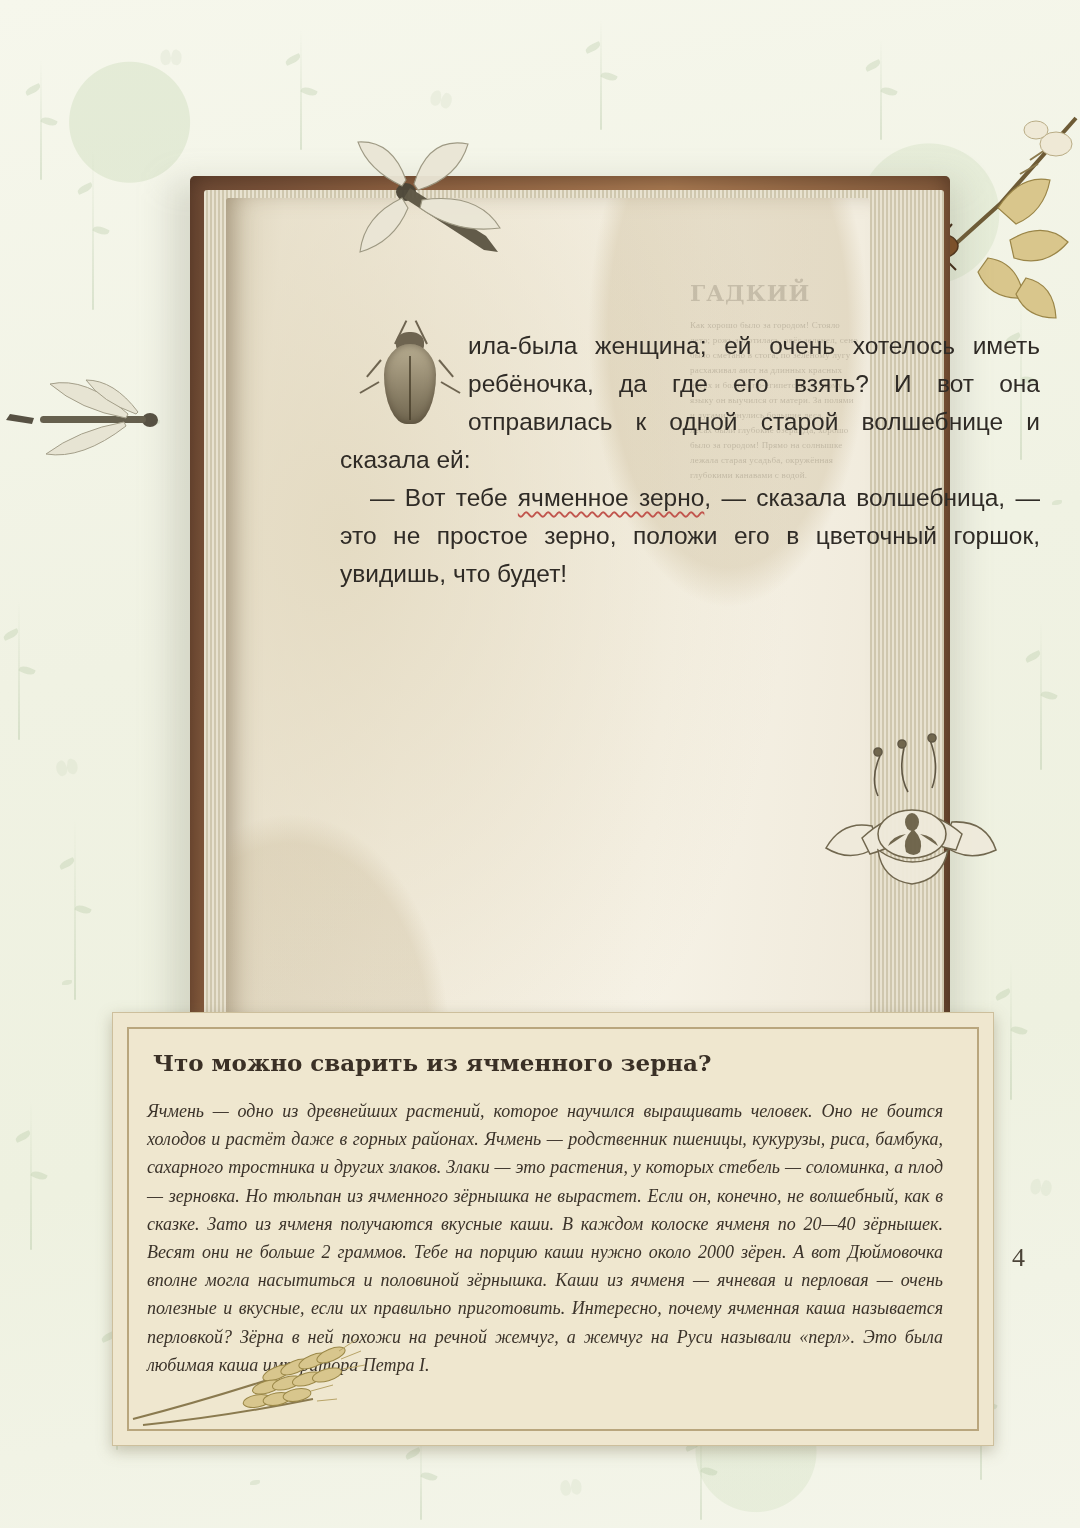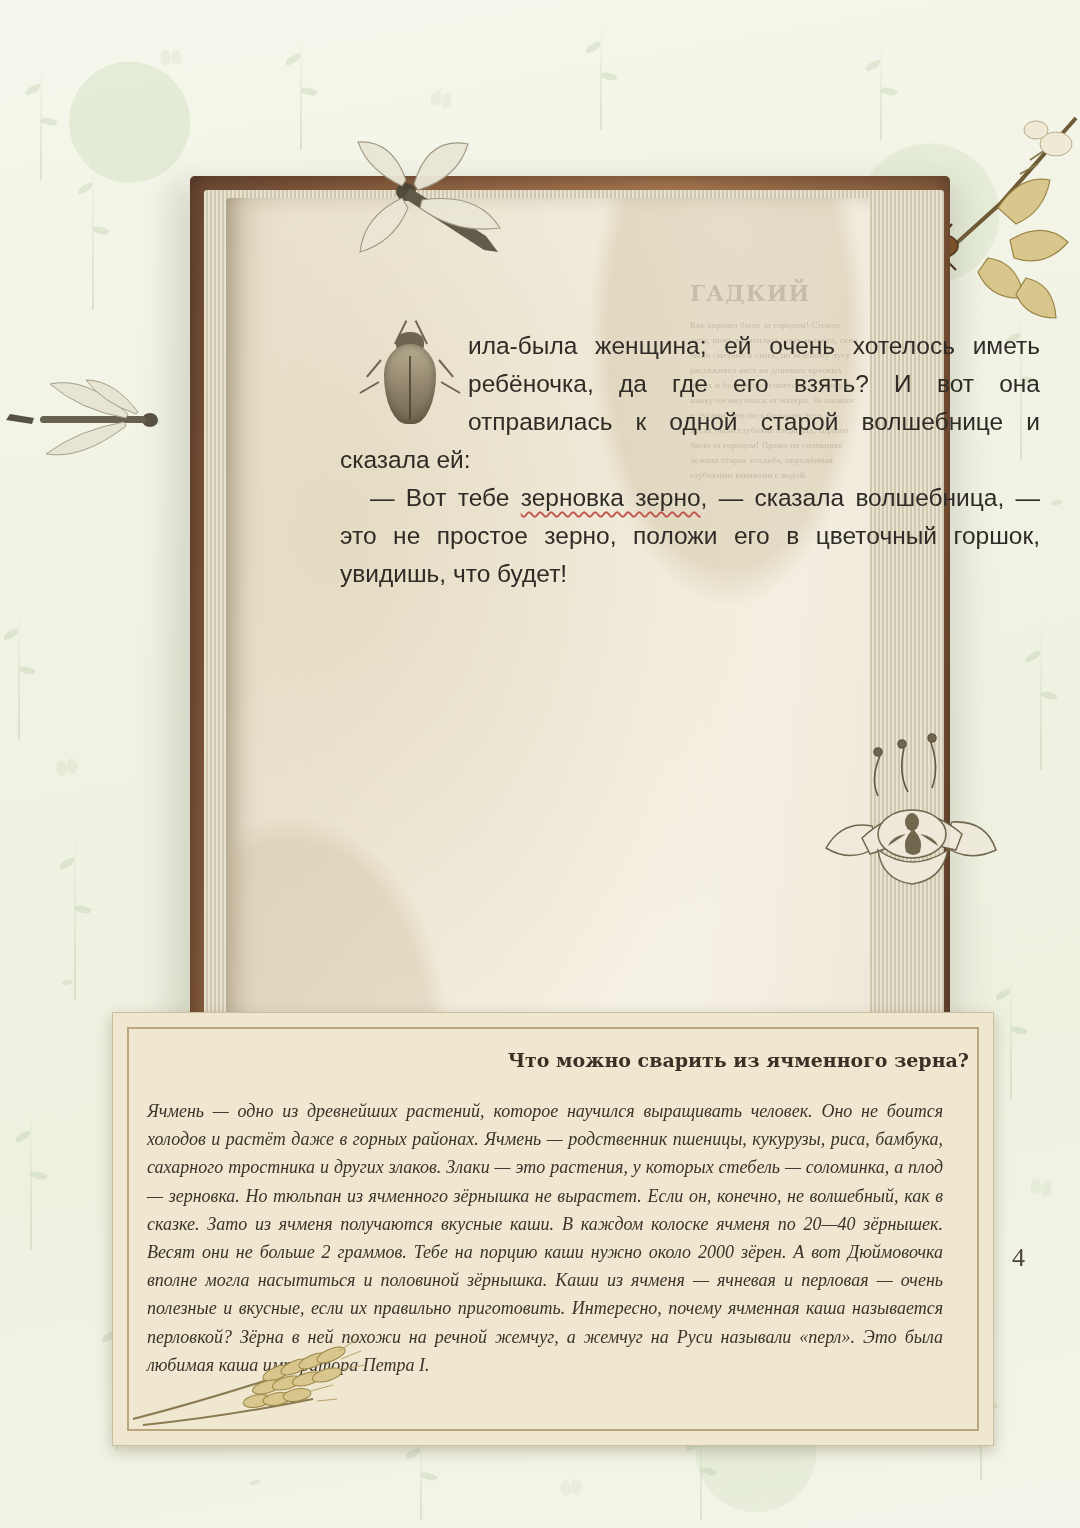--- a/index.html
+++ b/index.html
@@ -265,26 +265,26 @@
       radial-gradient(circle at 9px 9px, #efe7cf 8px, rgba(0,0,0,0) 9px) 100% 0/18px 18px repeat-y;
     z-index: -1;
   }
   .card-inner-border {
     position: absolute;
     left: 14px; top: 14px; right: 14px; bottom: 14px;
     border: 2px solid #b9a67d;
   }
   .card-title {
     position: absolute;
-    left: 40px; right: 24px;
+    left: 40px; right: 42px;
     top: 36px;
-    text-align: right;
+    text-align: left;
     font-family: "DejaVu Serif", serif;
     font-weight: bold;
-    font-size: 19px;
+    font-size: 23px;
     color: #3a3026;
   }
   .card-body {
     position: absolute;
     left: 34px; right: 50px;
     top: 84px;
     font-family: "Liberation Serif", serif;
     font-style: italic;
     font-size: 18px;
     line-height: 28.2px;
@@ -419,21 +419,21 @@
     <div class="leg" style="left:12px; top:40px; transform:rotate(40deg);"></div>
     <div class="leg" style="left:10px; top:62px; transform:rotate(60deg);"></div>
     <div class="leg" style="left:70px; top:40px; transform:rotate(-40deg);"></div>
     <div class="leg" style="left:72px; top:62px; transform:rotate(-60deg);"></div>
   </div>
 
   <div class="body-text">
     <div class="dropcap-space"></div>
     <p>ила-была женщина; ей очень хотелось иметь ребёночка, да где его взять? И вот она отправилась к одной старой волшебнице и сказала ей:</p>
     <p class="indent">
-      <span>— Вот тебе <span class="wavy">зерновка зерно</span>, — сказала волшебница, — это не простое зерно, положи его в цветочный горшок, увидишь, что будет!</span>
+      <span>— Вот тебе <span class="wavy">ячменное зерно</span>, — сказала волшебница, — это не простое зерно, положи его в цветочный горшок, увидишь, что будет!</span>
     </p>
   </div>
 
   <svg class="flower" viewBox="0 0 190 160">
     <g stroke="#5c5340" fill="none" stroke-width="1.6">
       <path d="M92 18 q-6 26 4 44"></path>
       <path d="M118 10 q10 26 2 48"></path>
       <path d="M68 26 q-10 22 -2 40"></path>
       <circle cx="90" cy="14" r="4" fill="#6b6148"></circle>
       <circle cx="120" cy="8" r="4" fill="#6b6148"></circle>

